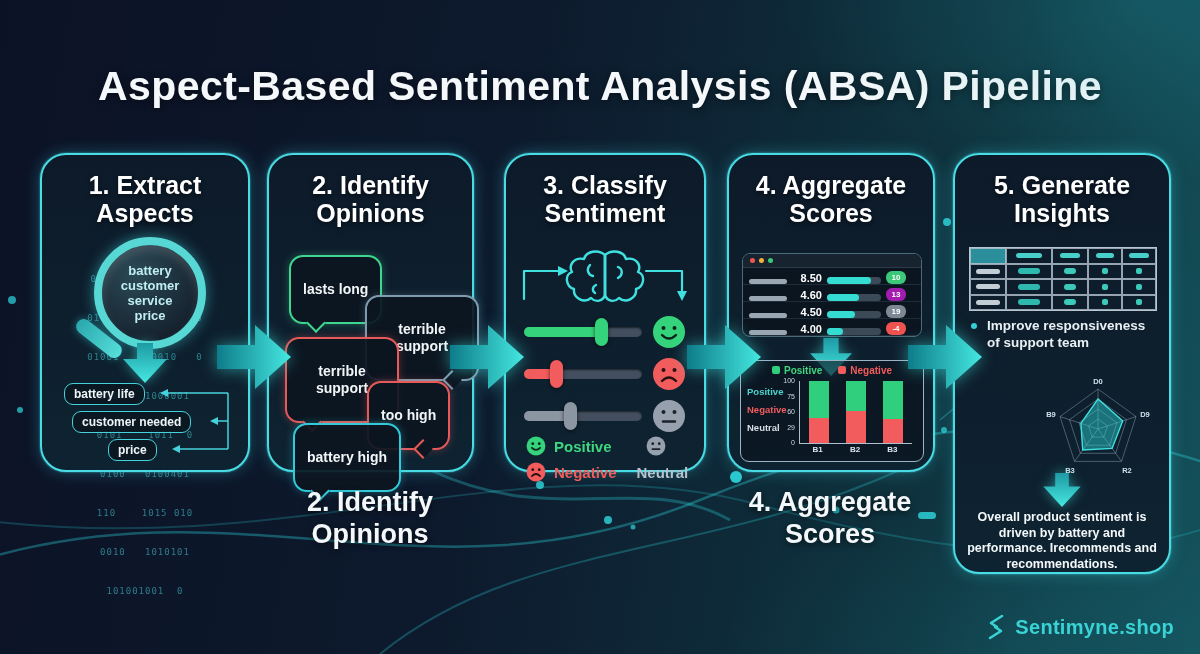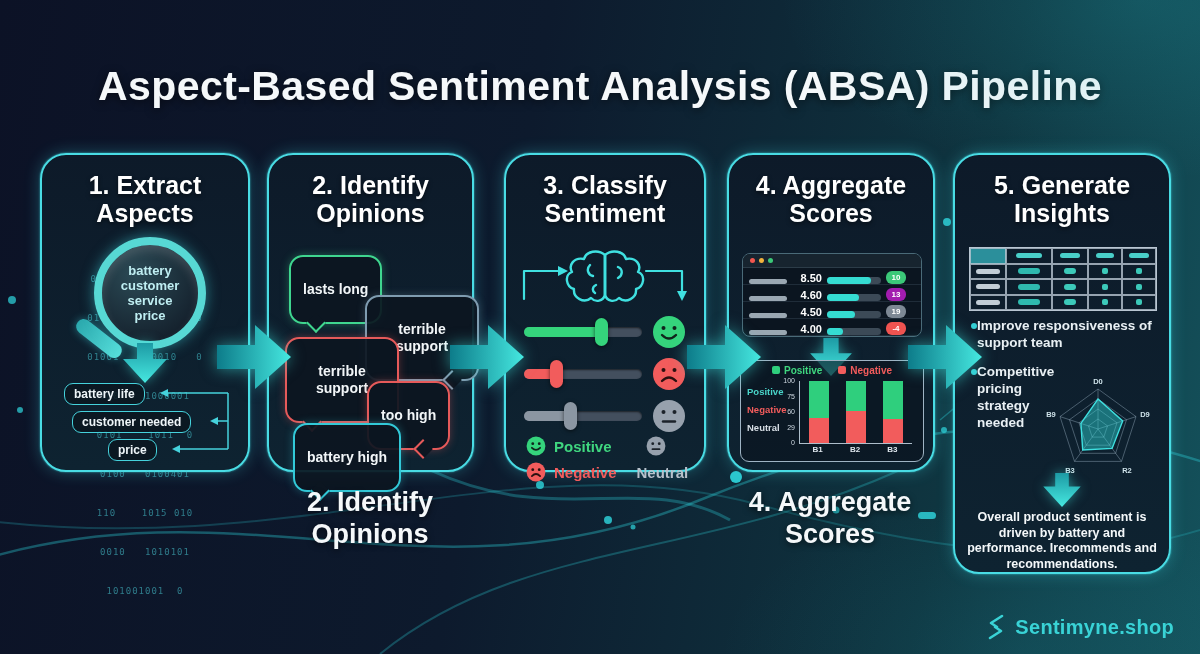--- a/index.html
+++ b/index.html
@@ -102,21 +102,21 @@
     display:grid;grid-template-columns:36px 46px 36px 34px 34px;grid-auto-rows:15.5px;}
   .itable>div{border:.5px solid rgba(185,198,210,.8);display:flex;align-items:center;justify-content:center;}
   .hd-solid{background:#2b8f9b;}
   .p-w{width:26px;height:5px;border-radius:3px;background:#49cfc9;}
   .p-l{width:24px;height:5px;border-radius:3px;background:#c2cdd6;}
   .p-t{width:22px;height:6px;border-radius:3px;background:#2fb9ae;}
   .p-s{width:12px;height:6px;border-radius:3px;background:#3cc9b9;}
   .p-d{width:6px;height:6px;border-radius:2px;background:#3cc9b9;}
   .bullets{position:absolute;left:16px;top:162px;width:190px;color:#e9f0f4;font-size:13.5px;
     font-weight:600;line-height:17px;}
-  .bullet{display:flex;gap:0;margin-bottom:12px;}
+  .bullet{display:flex;gap:10px;margin-bottom:12px;}
   .bdot{flex:none;width:6px;height:6px;border-radius:50%;background:#35cfd4;margin-top:6px;}
   .bullet2{width:96px;}
   .radar{position:absolute;left:80px;top:222px;}
   .summary{position:absolute;left:12px;top:355px;width:190px;text-align:center;color:#f4f8fa;
     font-size:12.5px;font-weight:800;line-height:15.5px;}
   
   .float-label{position:absolute;top:486px;width:260px;text-align:center;color:#f5f8fa;
     font-size:27px;font-weight:800;line-height:1.2;text-shadow:0 2px 6px rgba(0,0,0,.6);z-index:4;}
   #flabel1{left:240px;} #flabel2{left:700px;}
   
@@ -441,24 +441,20 @@
           <span class="p-d"></span>
         </div>
       <div>
           <span class="p-d"></span>
         </div>
     </div>
     <div class="bullets">
       <div class="bullet">
         <span class="bdot"></span>
         <span>Improve responsiveness of support team</span>
-      </div>
-      <div class="bullet">
-        <span class="bdot"></span>
-        <span class="bullet2">Competitive pricing strategy needed</span>
       </div>
     </div>
     <svg class="radar" width="126" height="106" viewBox="0 0 126 106">
       <g stroke="rgba(170,195,212,.55)" stroke-width=".7" fill="none">
         <polygon points="63,12 101,39.6 86.5,84.4 39.5,84.4 25,39.6"></polygon>
         <polygon points="63,22 91.5,42.7 80.6,76.3 45.4,76.3 34.5,42.7"></polygon>
         <polygon points="63,32 82,45.8 74.7,68.2 51.3,68.2 44,45.8"></polygon>
         <polygon points="63,42 72.5,48.9 68.8,60.1 57.2,60.1 53.5,48.9"></polygon>
         <path d="M63 52 L63 12 M63 52 L101 39.6 M63 52 L86.5 84.4 M63 52 L39.5 84.4 M63 52 L25 39.6"></path>
       </g>

